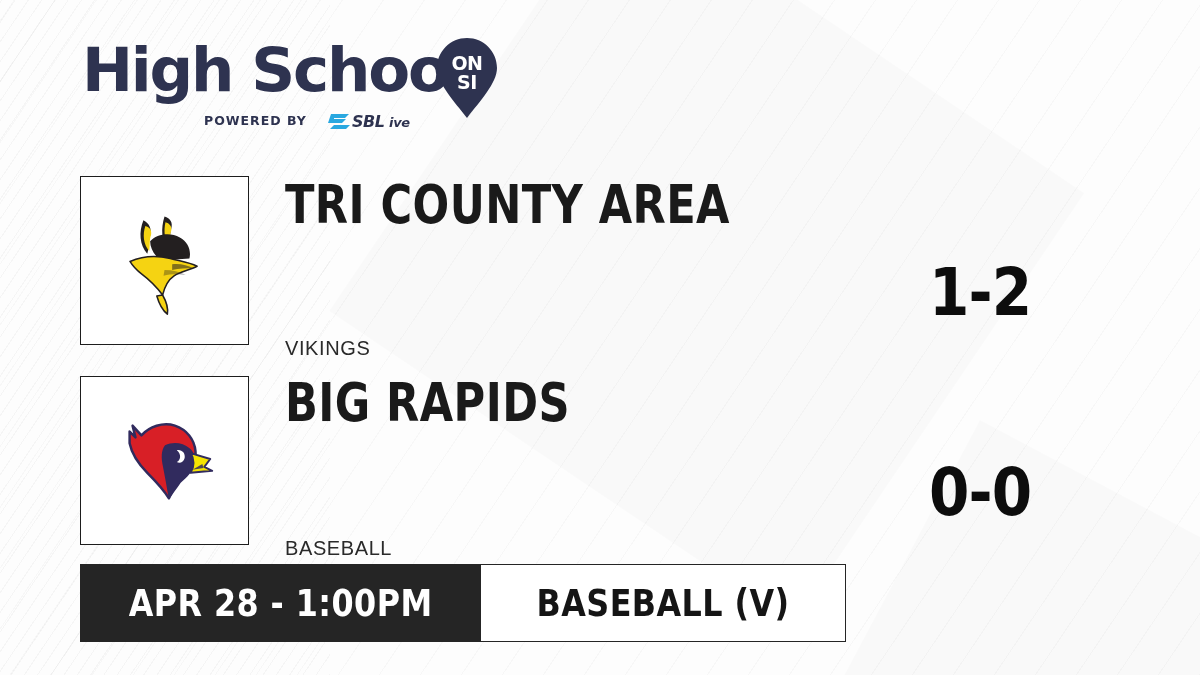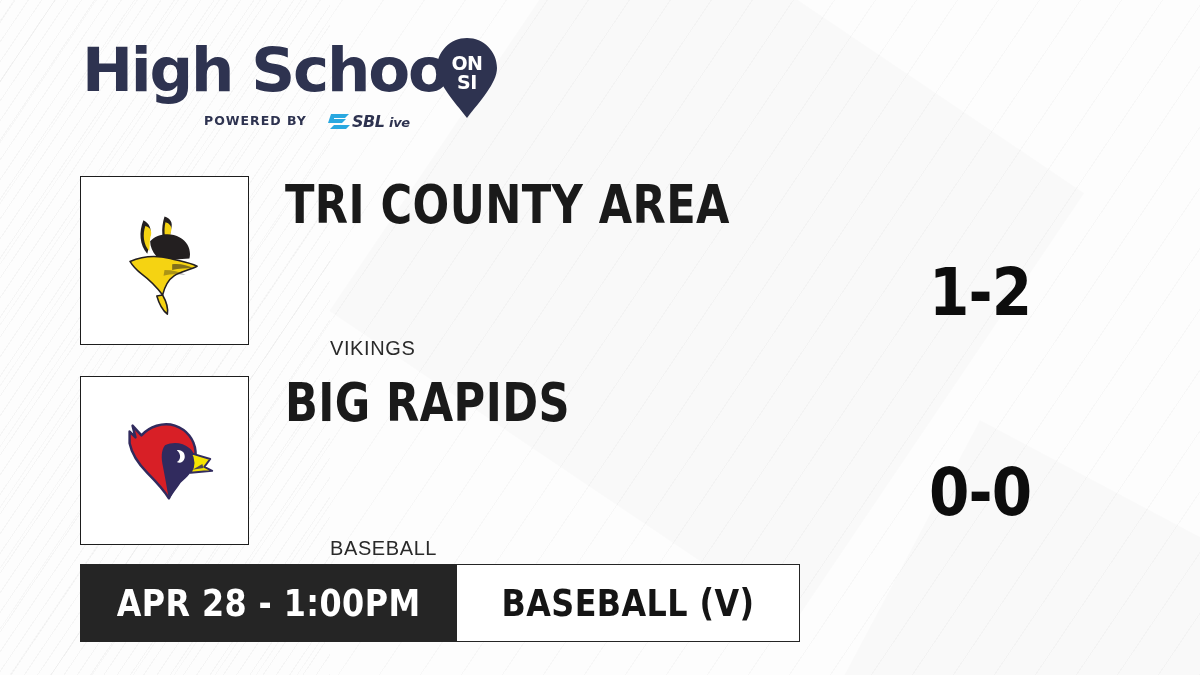--- a/index.html
+++ b/index.html
@@ -156,21 +156,20 @@
 
   .mascot {
     position: absolute;
     left: 285px;
     font-family: "Liberation Sans", sans-serif;
     font-size: 20px;
     font-weight: normal;
     color: #2a2a2a;
     letter-spacing: 0.6px;
     white-space: nowrap;
-    margin-left: 45px;
   }
   .mascot.row1 { top: 337px; }
   .mascot.row2 { top: 537px; }
 
   .record {
     position: absolute;
     font-family: "DejaVu Sans", sans-serif;
     font-weight: bold;
     font-size: 66px;
     color: #0d0d0d;
@@ -190,41 +189,41 @@
     height: 78px;
     display: flex;
     align-items: stretch;
   }
   #banner-datetime {
     background: #252525;
     color: #ffffff;
     display: flex;
     align-items: center;
     justify-content: center;
-    padding: 0 12px;
+    padding: 0 24px;
     font-family: "DejaVu Sans", sans-serif;
     font-weight: bold;
     font-size: 37px;
     letter-spacing: 0.5px;
     white-space: nowrap;
     box-sizing: border-box;
   }
   #banner-datetime span {
     display: inline-block;
     transform: scaleX(0.86);
   }
   #banner-sport {
     background: #ffffff;
     color: #151515;
     border: 1.5px solid #252525;
     border-left: none;
     display: flex;
     align-items: center;
     justify-content: center;
-    padding: 0 24px;
+    padding: 0 35px;
     font-family: "DejaVu Sans", sans-serif;
     font-weight: bold;
     font-size: 37px;
     letter-spacing: 0.5px;
     white-space: nowrap;
     box-sizing: border-box;
   }
   #banner-sport span {
     display: inline-block;
     transform: scaleX(0.86);

